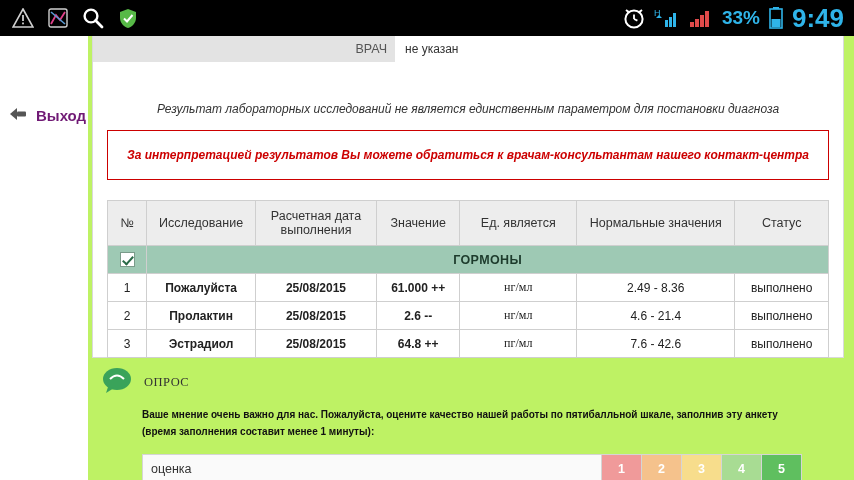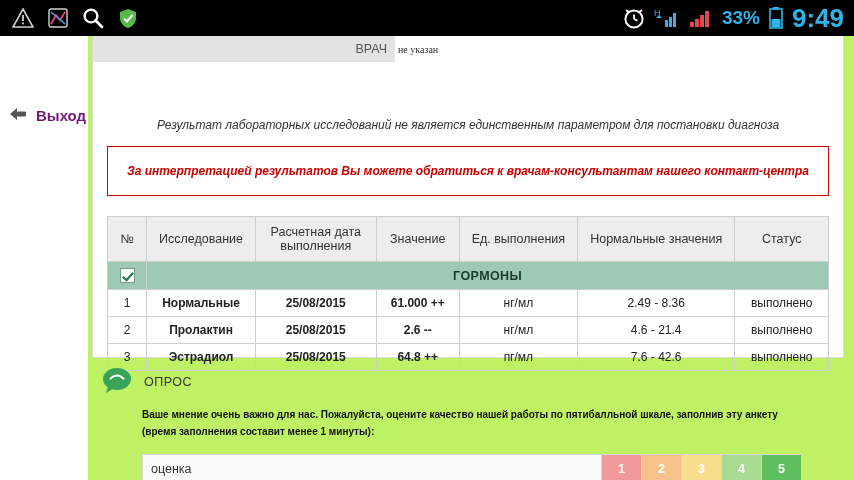--- a/index.html
+++ b/index.html
@@ -47,25 +47,25 @@
   .doc-row {
     display: flex; align-items: stretch; width: 100%;
     height: 26px; margin-top: 0;
   }
   .doc-label {
     width: 302px; background: #e3e3e3; color: #555555;
     font-size: 12.5px; text-align: right; padding-right: 8px;
     display: flex; align-items: center; justify-content: flex-end;
   }
   .doc-value {
-    flex: 1; background: #ffffff; color: #333333; font-size: 10px;
-    display: flex; align-items: center; padding-left: 3px; font-family: Liberation Serif, serif;
+    flex: 1; background: #ffffff; color: #333333; font-size: 12px;
+    display: flex; align-items: center; padding-left: 10px;
   }
   .disclaimer {
-    margin-top: 56px; text-align: center; font-size: 12px;
+    margin-top: 40px; text-align: center; font-size: 12px;
     font-style: italic; color: #333333;
   }
   .redbox {
     margin: 14px 14px 0 14px; border: 1px solid #cc0000;
     padding: 17px 6px; text-align: center;
     color: #cc0000; font-size: 12px; font-weight: bold; font-style: italic;
   }
 
   
   table.results {
@@ -91,28 +91,28 @@
   }
   .checkbox::after {
     content: ""; position: absolute; left: 4px; top: 1px;
     width: 4px; height: 9px; border: solid #2a6b48;
     border-width: 0 2px 2px 0; transform: rotate(42deg);
   }
   td.c-num { width: 40px; }
   td.c-name { width: 110px; font-weight: bold; }
   td.c-date { width: 125px; font-weight: bold; }
   td.c-val  { width: 85px; font-weight: bold; }
-  td.c-unit { width: 122px; }
+  td.c-unit { width: 122px; font-family: Liberation Serif, serif; }
   td.c-norm { width: 165px; }
   td.c-stat { width: 95px; }
 
   
   .survey { position: absolute; top: 330px; left: 4px; width: 752px; }
   .survey-head { display: flex; align-items: center; gap: 10px; padding-left: 8px; }
-  .survey-title { font-size: 12.5px; color: #333333; letter-spacing: 0.5px; }
+  .survey-title { font-size: 12.5px; color: #333333; letter-spacing: 0.5px; font-family: Liberation Serif, serif; }
   .survey-text {
     margin: 8px 0 0 50px; font-size: 10px; color: #111111;
     font-weight: bold; line-height: 17px; max-width: 660px;
   }
   .survey-table {
     margin: 14px 0 0 50px; width: 660px; border-collapse: collapse; font-size: 12.5px;
   }
   .survey-table td { border: 1px solid #d5d5d5; height: 28px; }
   .st-label { padding-left: 8px; color: #333333; width: 390px; background: #fafafa; }
   .st-cell { width: 34px; text-align: center; color: #ffffff; font-weight: bold; }
@@ -219,33 +219,33 @@
 
       <div class="redbox">За интерпретацией результатов Вы можете обратиться к врачам-консультантам нашего контакт-центра</div>
 
       <table class="results">
         <thead>
           <tr>
             <th style="width:40px">№</th>
             <th style="width:110px">Исследование</th>
             <th style="width:125px">Расчетная дата выполнения</th>
             <th style="width:85px">Значение</th>
-            <th style="width:122px">Ед. выполнения</th>
+            <th style="width:122px">Ед. является</th>
             <th style="width:165px">Нормальные значения</th>
             <th style="width:95px">Статус</th>
           </tr>
         </thead>
         <tbody>
           <tr class="group">
             <td class="group-check"><span class="checkbox"></span></td>
             <td colspan="6">ГОРМОНЫ</td>
           </tr>
           <tr>
             <td class="c-num">1</td>
-            <td class="c-name">Нормальные</td>
+            <td class="c-name">Пожалуйста</td>
             <td class="c-date">25/08/2015</td>
             <td class="c-val">61.000 ++</td>
             <td class="c-unit">нг/мл</td>
             <td class="c-norm">2.49 - 8.36</td>
             <td class="c-stat">выполнено</td>
           </tr>
           <tr>
             <td class="c-num">2</td>
             <td class="c-name">Пролактин</td>
             <td class="c-date">25/08/2015</td>

